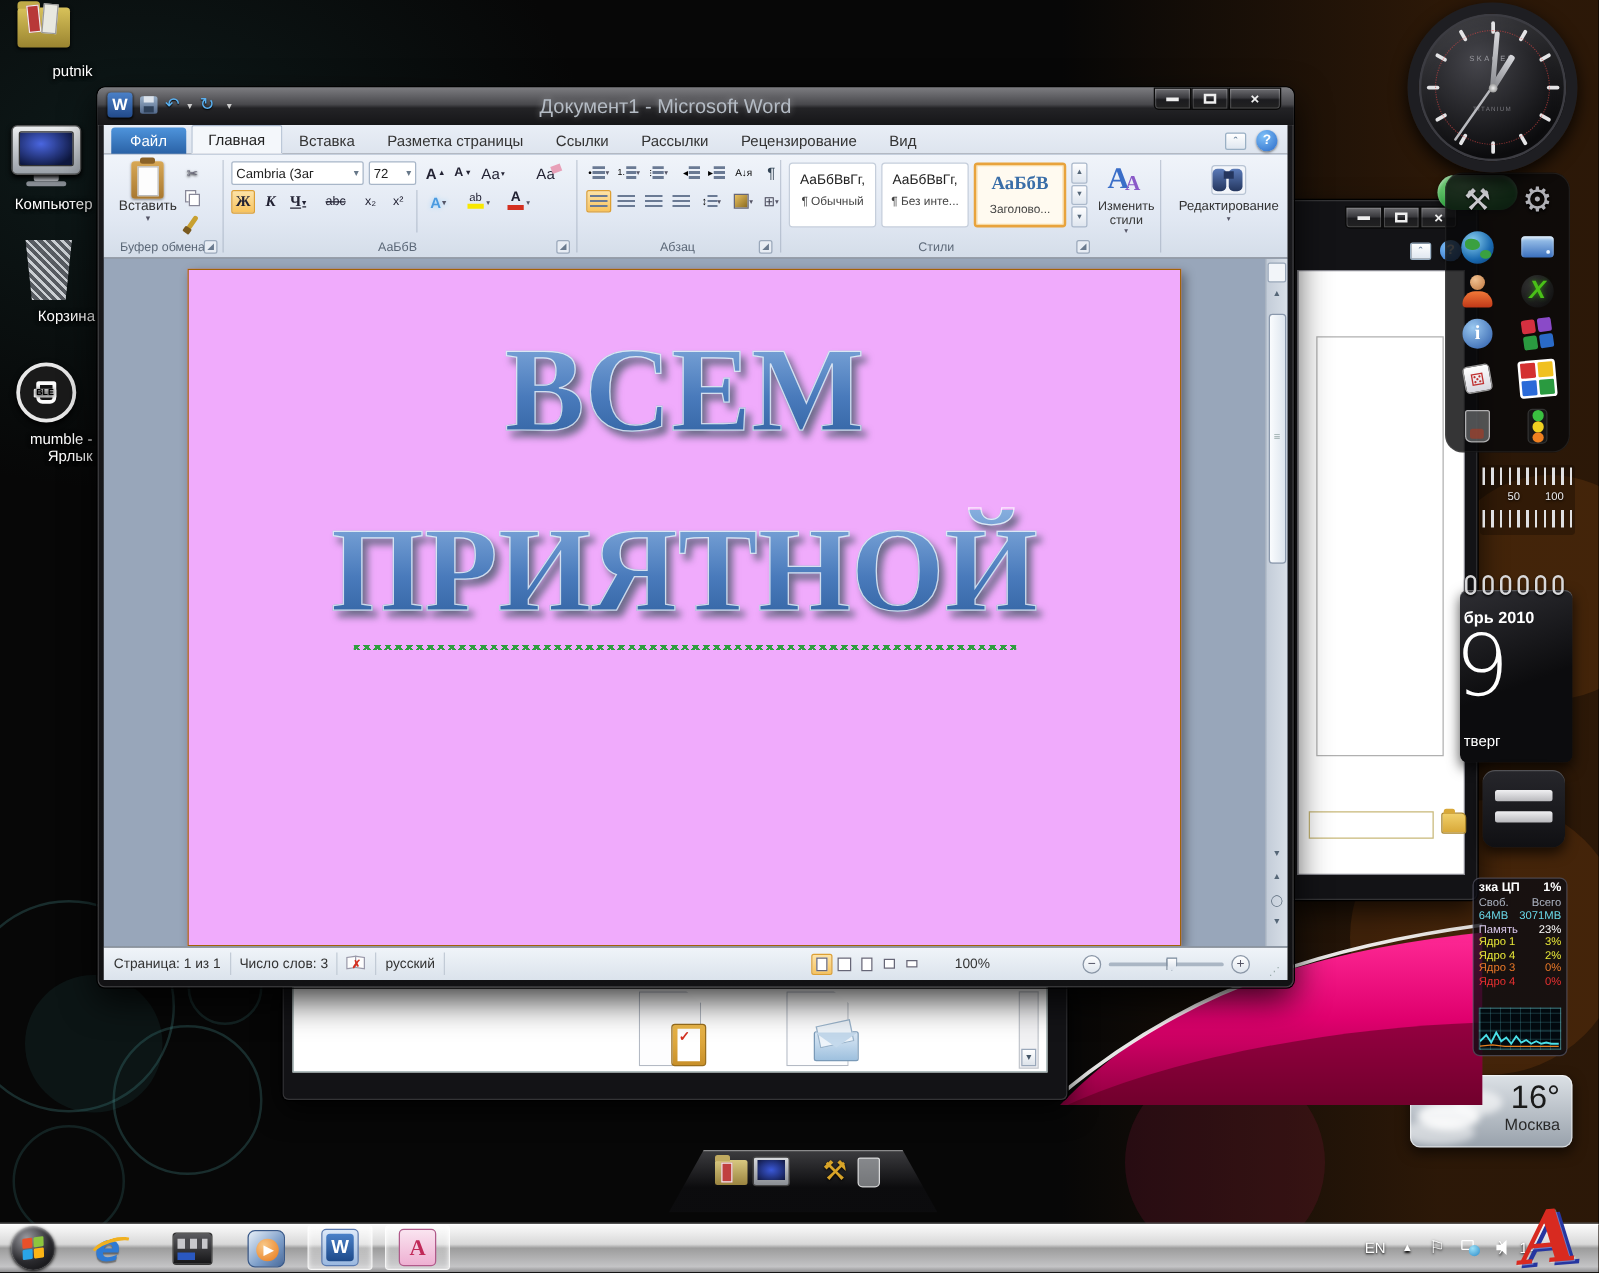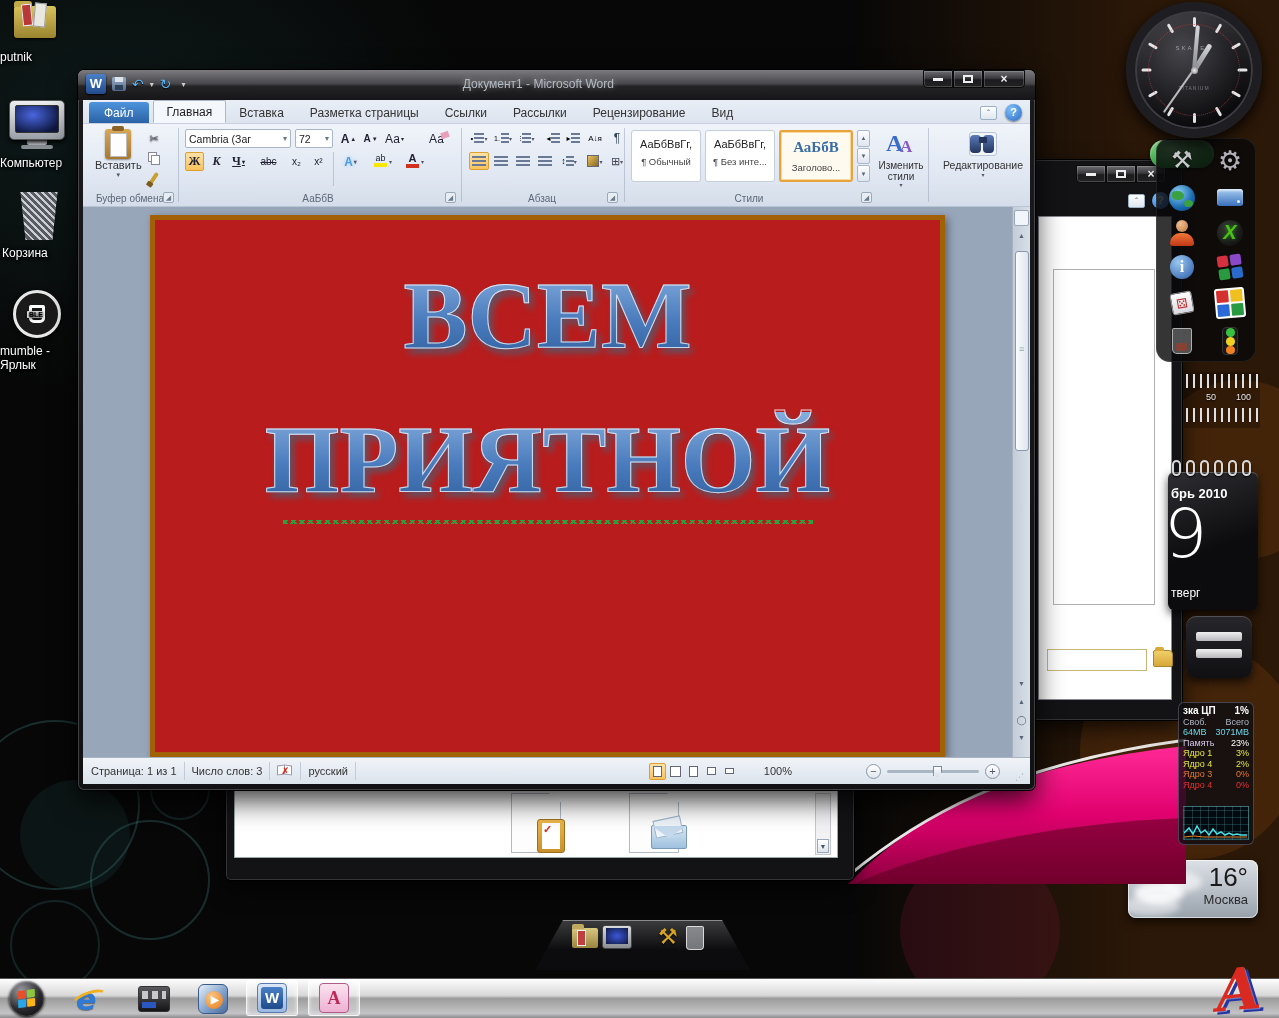--- a/index.html
+++ b/index.html
@@ -7,21 +7,21 @@
 #screen{position:relative;width:1279px;height:1018px;background:#070707;overflow:hidden}
 .a{position:absolute}
 
 .bg-teal{left:0;top:0;width:900px;height:700px;background:radial-gradient(ellipse 520px 380px at 12% 18%,rgba(28,66,66,.32),transparent 70%)}
 .bg-brown{right:0;top:0;width:430px;height:1018px;background:linear-gradient(90deg,transparent,rgba(74,38,8,.55) 70%)}
 .bokeh{border-radius:50%}
 .ring{border-radius:50%;border:2px solid rgba(80,160,160,.25)}
 
 #swoosh{z-index:4}
 
-.dicon{width:74px;text-align:left;color:#fff;font-size:12px;text-shadow:0 1px 3px #000,0 0 4px #000;z-index:2;cursor:default}
+.dicon{width:74px;text-align:right;color:#fff;font-size:12px;text-shadow:0 1px 3px #000,0 0 4px #000;z-index:2;cursor:default}
 .dicon .art{position:relative;margin:0 auto 4px}
 .folder-body{width:42px;height:32px;background:linear-gradient(#d8c25a,#9a8430);border-radius:3px;position:relative;box-shadow:0 1px 3px #000}
 .folder-body:before{content:"";position:absolute;left:0;top:-5px;width:18px;height:6px;background:#c0ab48;border-radius:3px 3px 0 0}
 .fcard1{position:absolute;left:8px;top:-2px;width:10px;height:22px;background:#b83838;border:1px solid #eee;transform:rotate(-6deg)}
 .fcard2{position:absolute;left:20px;top:-3px;width:12px;height:24px;background:#e8e8e0;border:1px solid #999;transform:rotate(5deg)}
 .mon-outer{width:56px;height:40px;background:linear-gradient(#eceef0,#9aa0a8);border:1px solid #555;border-radius:5px;position:relative;box-shadow:0 2px 4px #000}
 .mon-screen{position:absolute;left:5px;top:4px;right:5px;bottom:6px;background:radial-gradient(ellipse at 40% 35%,#4a66e0,#0e1840 80%);border-radius:2px;border:1px solid #333}
 .mon-stand{width:20px;height:5px;background:#b8bcc2;margin:0 auto;border-radius:0 0 2px 2px}
 .mon-base{width:32px;height:4px;background:#888d94;margin:0 auto;border-radius:2px}
 .basket{width:42px;height:48px;margin:0 auto;clip-path:polygon(6% 0,94% 0,82% 100%,18% 100%);background:repeating-linear-gradient(45deg,rgba(210,214,218,.95) 0 2px,rgba(88,92,98,.95) 2px 5px),repeating-linear-gradient(-45deg,rgba(190,194,198,.6) 0 2px,rgba(60,64,68,.6) 2px 5px)}
@@ -40,21 +40,21 @@
 
 #word{left:78px;top:70px;width:957px;height:720px;border-radius:6px;background:linear-gradient(#606064,#2e2e31 30px,#1a1a1d 31px,#121214);box-shadow:0 0 0 1px #000,inset 0 0 0 1px rgba(255,255,255,.2),0 10px 28px rgba(0,0,0,.8);z-index:10}
 #word .titlebar{left:0;top:0;right:0;height:30px;border-radius:6px 6px 0 0;background:linear-gradient(#7c7c80,#48484c 45%,#232326 55%,#161618)}
 .qat{left:8px;top:4px;display:flex;align-items:center;gap:6px}
 .wbadge{width:20px;height:20px;background:linear-gradient(#4a80c8,#224a8a);border-radius:3px;color:#fff;font-weight:bold;font-size:13px;text-align:center;line-height:20px;box-shadow:0 1px 2px #000}
 .floppy{width:14px;height:14px;background:linear-gradient(#9ab0c8,#52688a);border-radius:2px;position:relative}
 .floppy:before{content:"";position:absolute;left:3px;top:0;width:8px;height:5px;background:#dde4ec}
 .floppy:after{content:"";position:absolute;left:3px;bottom:1px;width:8px;height:5px;background:#2e4058}
 .qglyph{color:#5ab0f0;font-size:14px;font-family:"DejaVu Sans",sans-serif;line-height:1;text-shadow:0 1px 1px #000}
 .qdrop{color:#ccc;font-size:8px}
-.wtitle{left:50%;top:7px;transform:translateX(-62%);color:#b4bbc4;font-size:12px;text-shadow:0 0 6px rgba(255,255,255,.4);white-space:nowrap}
+.wtitle{left:50%;top:7px;transform:translateX(-62%);color:#b4bbc4;font-size:16px;text-shadow:0 0 6px rgba(255,255,255,.4);white-space:nowrap}
 #word .winbtns{right:10px;top:0}
 .tabrow{left:5px;top:30px;right:5px;height:24px;background:linear-gradient(#e9eef6,#dde4ee);display:flex;align-items:flex-end;padding-left:6px;border-bottom:1px solid #c6d0de}
 .tab{font-size:12px;color:#333;padding:4px 13px 3px;white-space:nowrap}
 .tab-file{background:linear-gradient(#4e94dc,#2a62a6);color:#fff;border-radius:3px 3px 0 0;margin-right:4px;padding:4px 15px 3px}
 .tab-active{background:#f4f7fb;border:1px solid #aab8cc;border-bottom:1px solid #f4f7fb;border-radius:2px 2px 0 0;color:#222}
 .tabrow-right{position:absolute;right:8px;top:4px;display:flex;gap:8px;align-items:center}
 .chev{width:17px;height:14px;border:1px solid #9ab0c4;border-radius:2px;background:linear-gradient(#fff,#dfe7f0);color:#5a7490;font-size:9px;text-align:center;line-height:12px}
 .helpb{width:17px;height:17px;border-radius:50%;background:radial-gradient(circle at 35% 30%,#7ec0f8,#2a6ac8);color:#fff;font-size:11px;font-weight:bold;text-align:center;line-height:17px;box-shadow:0 1px 2px rgba(0,0,0,.5)}
 .ribbon{left:5px;top:54px;right:5px;height:83px;background:linear-gradient(#f0f4fa,#e0e7f2 65%,#d4dde9);border-bottom:1px solid #b9c4d2}
 .gsep{position:absolute;top:4px;bottom:4px;width:1px;background:rgba(150,162,182,.5)}
@@ -91,21 +91,21 @@
 .sscroll{position:absolute;width:13px;top:6px;height:52px;display:flex;flex-direction:column;gap:1px}
 .sscroll b{flex:1;background:linear-gradient(#fdfdfe,#dfe6ef);border:1px solid #aab8ca;border-radius:2px;font-size:6px;color:#567;display:flex;align-items:center;justify-content:center}
 .chgico{position:relative;width:34px;height:30px}
 .chgico .A1{position:absolute;left:2px;top:0;font-family:"Liberation Serif",serif;font-weight:bold;font-size:24px;color:#3a6ec8}
 .chgico .A2{position:absolute;left:16px;top:8px;font-family:"Liberation Serif",serif;font-weight:bold;font-size:17px;color:#8a5ac8}
 .binoc{position:relative;width:26px;height:18px}
 .binoc i{position:absolute;width:11px;height:18px;background:linear-gradient(#5a7ab8,#24365e);border-radius:4px}
 .binoc i+i{left:13px}
 .binoc:after{content:"";position:absolute;left:9px;top:2px;width:8px;height:6px;background:#24365e}
 .docarea{left:5px;top:137px;right:5px;height:550px;background:#98a6ba;overflow:hidden}
-.page{position:absolute;left:67px;top:8px;width:795px;height:542px;background:#b91c1c;border:5px solid #a16207;box-shadow:3px 3px 8px rgba(0,0,0,.4)}
+.page{position:absolute;left:67px;top:8px;width:795px;height:542px;background:#f0abfc;border:1px solid #a16207;box-shadow:3px 3px 8px rgba(0,0,0,.4)}
 .l1{position:absolute;left:0;right:0;top:48px;text-align:center;font-family:"Liberation Serif",serif;font-weight:bold;font-size:96px;line-height:1;background:linear-gradient(#86aede,#4a7bbc 55%,#2f5f9e);-webkit-background-clip:text;background-clip:text;color:transparent;-webkit-text-stroke:1px rgba(255,255,255,.75);filter:drop-shadow(4px 5px 3px rgba(80,92,112,.8))}
 .l2{top:192px}
 .squig{position:absolute;left:50%;top:300px;transform:translateX(-50%);width:530px;height:4px;background:repeating-linear-gradient(45deg,transparent 0 2px,#2f9e3f 2px 4px,transparent 4px 6px),repeating-linear-gradient(-45deg,transparent 0 2px,#2f9e3f 2px 4px,transparent 4px 6px)}
 .l3{position:absolute;left:0;right:0;top:346px;text-align:center;font-weight:900;font-size:92px;line-height:1;letter-spacing:3px;background:linear-gradient(#ababab,#5e5e5e 45%,#060606 58%);-webkit-background-clip:text;background-clip:text;color:transparent;-webkit-text-stroke:2px #efefef;filter:drop-shadow(5px 6px 3px rgba(30,30,30,.5))}
 .vscroll{position:absolute;right:0;top:0;width:18px;bottom:0;background:linear-gradient(90deg,#c3ccd8,#d8dfe8);border-left:1px solid #a8b2c0;display:flex;flex-direction:column;align-items:center}
 .sbtn{width:16px;height:15px;font-size:7px;color:#567;display:flex;align-items:center;justify-content:center}
 .rulbtn{width:15px;height:16px;background:#f2f5f9;border:1px solid #98a6b8;border-radius:2px;margin:3px 0 2px}
 .thumb{position:absolute;top:44px;width:14px;height:200px;left:2px;background:linear-gradient(90deg,#fafcfe,#dde5ee);border:1px solid #8a98ac;border-radius:3px}
 .thumb:after{content:"≡";position:absolute;left:3px;top:92px;color:#9aa;font-size:9px}
 .statusbar{left:5px;top:687px;right:5px;height:27px;background:linear-gradient(#f0f4f9,#dbe3ec);border-top:1px solid #a8b4c2;display:flex;align-items:center;font-size:11px;color:#333}
@@ -809,19 +809,33 @@
         <b>W</b>
       </div>
   </div>
   <div class="a appframe" style="left:308px"></div>
   <div class="a tbicon" style="left:319px;top:983px">
     <div class="accic">
         <b>A</b>
       </div>
   </div>
 
+  <div id="tray" class="a">
+    <span>EN</span>
+    <span style="font-size:9px">▲</span>
+    <span style="font-size:14px" class="gl">⚐</span>
+    <div class="netic">
+        <i></i>
+        <b></b>
+      </div>
+    <div style="display:flex;align-items:center">
+        <div class="spk"></div>
+        <span class="spkw">)</span>
+      </div>
+    <span>14</span>
+  </div>
 
   <div id="alogo" class="a">
     <span class="back">A</span>
     <span class="front">A</span>
   </div>
 
 </div>
 
 </body></html>

